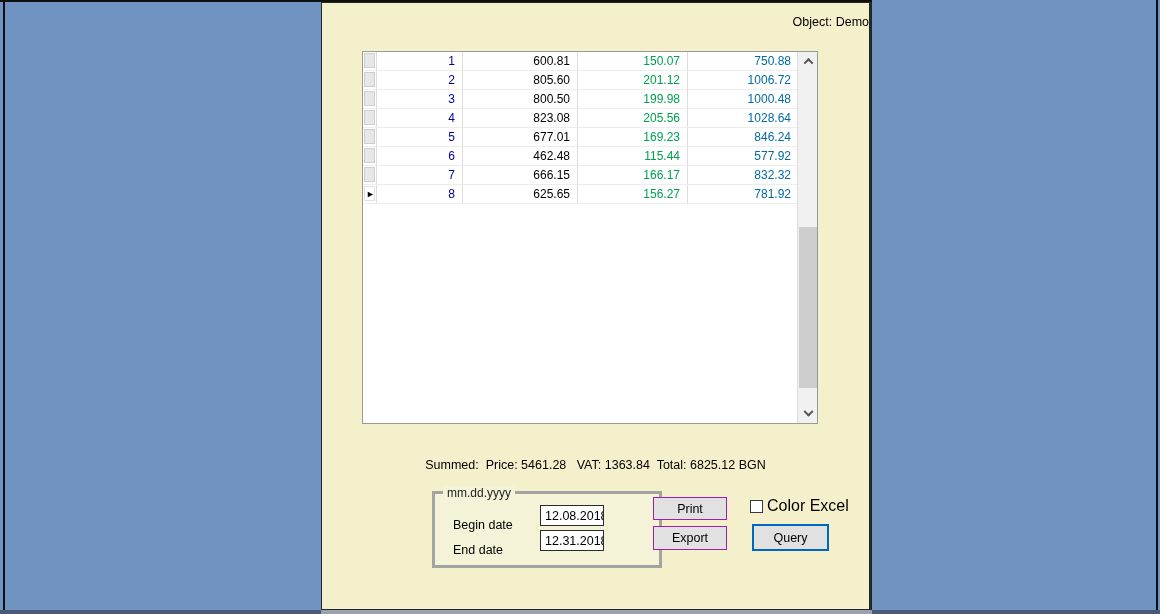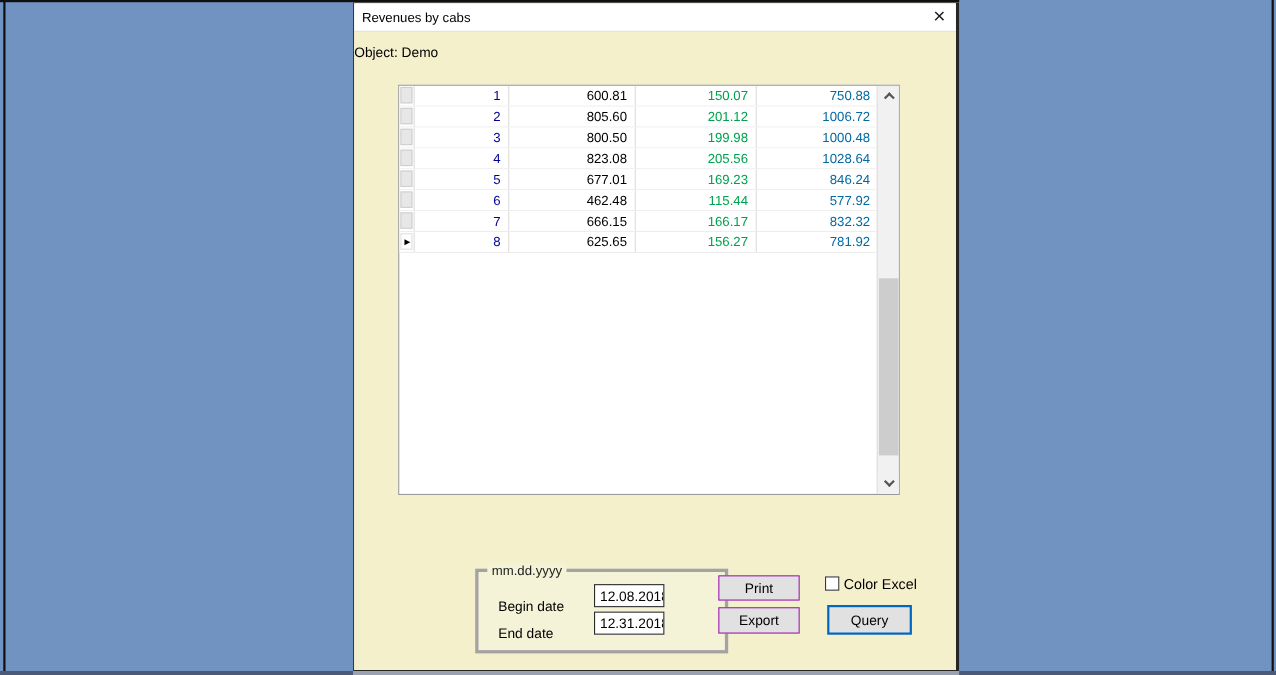--- a/index.html
+++ b/index.html
@@ -22,21 +22,21 @@
             display:flex; flex-direction:column; }
   .titlebar { height:26px; background:#ffffff; display:flex; align-items:center;
               border-bottom:1px solid #e3e0cd; flex:0 0 auto; }
   .title-text { padding-left:7px; font-size:12px; color:#000; }
   .close-btn { margin-left:auto; width:30px; height:24px; display:flex; align-items:center;
                justify-content:center; font-size:19px; font-weight:300; color:#1a1a1a; cursor:pointer; }
   .dlg-body { position:relative; flex:1 1 auto; background:#f5f0cc; }
   .statusbar { height:13px; background:#f0f0f0; border-top:1px solid #dcdcdc; flex:0 0 auto;
                font-size:11px; line-height:12px; padding-left:2px; color:#111; }
 
-  .object-label { position:absolute; left:0; top:12px; width:100%; text-align:left; font-size:12.5px; }
+  .object-label { position:absolute; left:0; top:12px; width:100%; text-align:right; font-size:12.5px; }
 
   
   .grid { position:absolute; left:40px; top:48px; width:456px; height:373px;
           border:1px solid #9a9a9a; background:#ffffff; overflow:hidden; }
   .grid-content { position:absolute; left:0; top:0; right:20px; bottom:0; }
   .t-header { display:flex; height:19px; background:#f1f1f1; border-bottom:1px solid #c2c2c2; }
   .th { font-weight:bold; font-size:12px; line-height:18px; text-align:center;
         border-right:1px solid #c6c6c6; }
   .t-row { display:flex; height:19px; border-bottom:1px solid #ededed; background:#fff; }
   .td { font-size:12px; line-height:18px; text-align:right; padding-right:7px;
@@ -86,38 +86,34 @@
   .date-begin { top:11px; } .date-end { top:36px; }
 
   .btn { position:absolute; background:#e1e1e1; border:1px solid #a21caf;
          font-family:"Liberation Sans", sans-serif; font-size:12.5px; color:#000; cursor:pointer; }
   .btn-print  { left:331px; top:494px; width:74px; height:23px; }
   .btn-export { left:331px; top:523px; width:74px; height:24px; }
   .btn-query  { left:430px; top:521px; width:77px; height:27px; border:2px solid #0067c0; }
 
   .checkbox-wrap { position:absolute; left:428px; top:494px; display:flex; align-items:center; cursor:pointer; }
   .checkbox-box { width:13px; height:13px; background:#fff; border:1px solid #3a3a3a; flex:0 0 auto; }
-  .checkbox-label { margin-left:4px; font-size:13px; }
+  .checkbox-label { margin-left:4px; font-size:16px; }
 </style>
 </head>
 <body>
 
 <div class="desktop">
   <div class="edge-top"></div>
   <div class="edge-left"></div>
   <div class="edge-right"></div>
   <div class="strip-left"></div>
   <div class="strip-mid"></div>
   <div class="strip-right"></div>
 
   <div class="dialog">
-    <div class="titlebar">
-      <span class="title-text">Revenues by cabs</span>
-      <span class="close-btn">×</span>
-    </div>
 
     <div class="dlg-body">
       <div class="object-label">Object: Demo</div>
 
       <div class="grid">
         <div class="grid-content">
 
           <div class="t-row">
             <div class="td col-ind">
                 <span class="ind-tile"></span>
@@ -196,20 +192,21 @@
           <div class="sb-btn sb-up">
               <span class="chev chev-up"></span>
             </div>
           <div class="sb-thumb"></div>
           <div class="sb-btn sb-down">
               <span class="chev chev-down"></span>
             </div>
         </div>
       </div>
 
+      <div class="summed-line">Summed:  Price: 5461.28   VAT: 1363.84  Total: 6825.12 BGN</div>
 
       <div class="groupbox">
         <span class="gb-legend">mm.dd.yyyy</span>
         <span class="gb-label gb-label-begin">Begin date</span>
         <span class="gb-label gb-label-end">End date</span>
         <input class="date-input date-begin" value="12.08.2018" style="">
         <input class="date-input date-end" value="12.31.2018" style="">
       </div>
 
       <button class="btn btn-print">Print</button>

